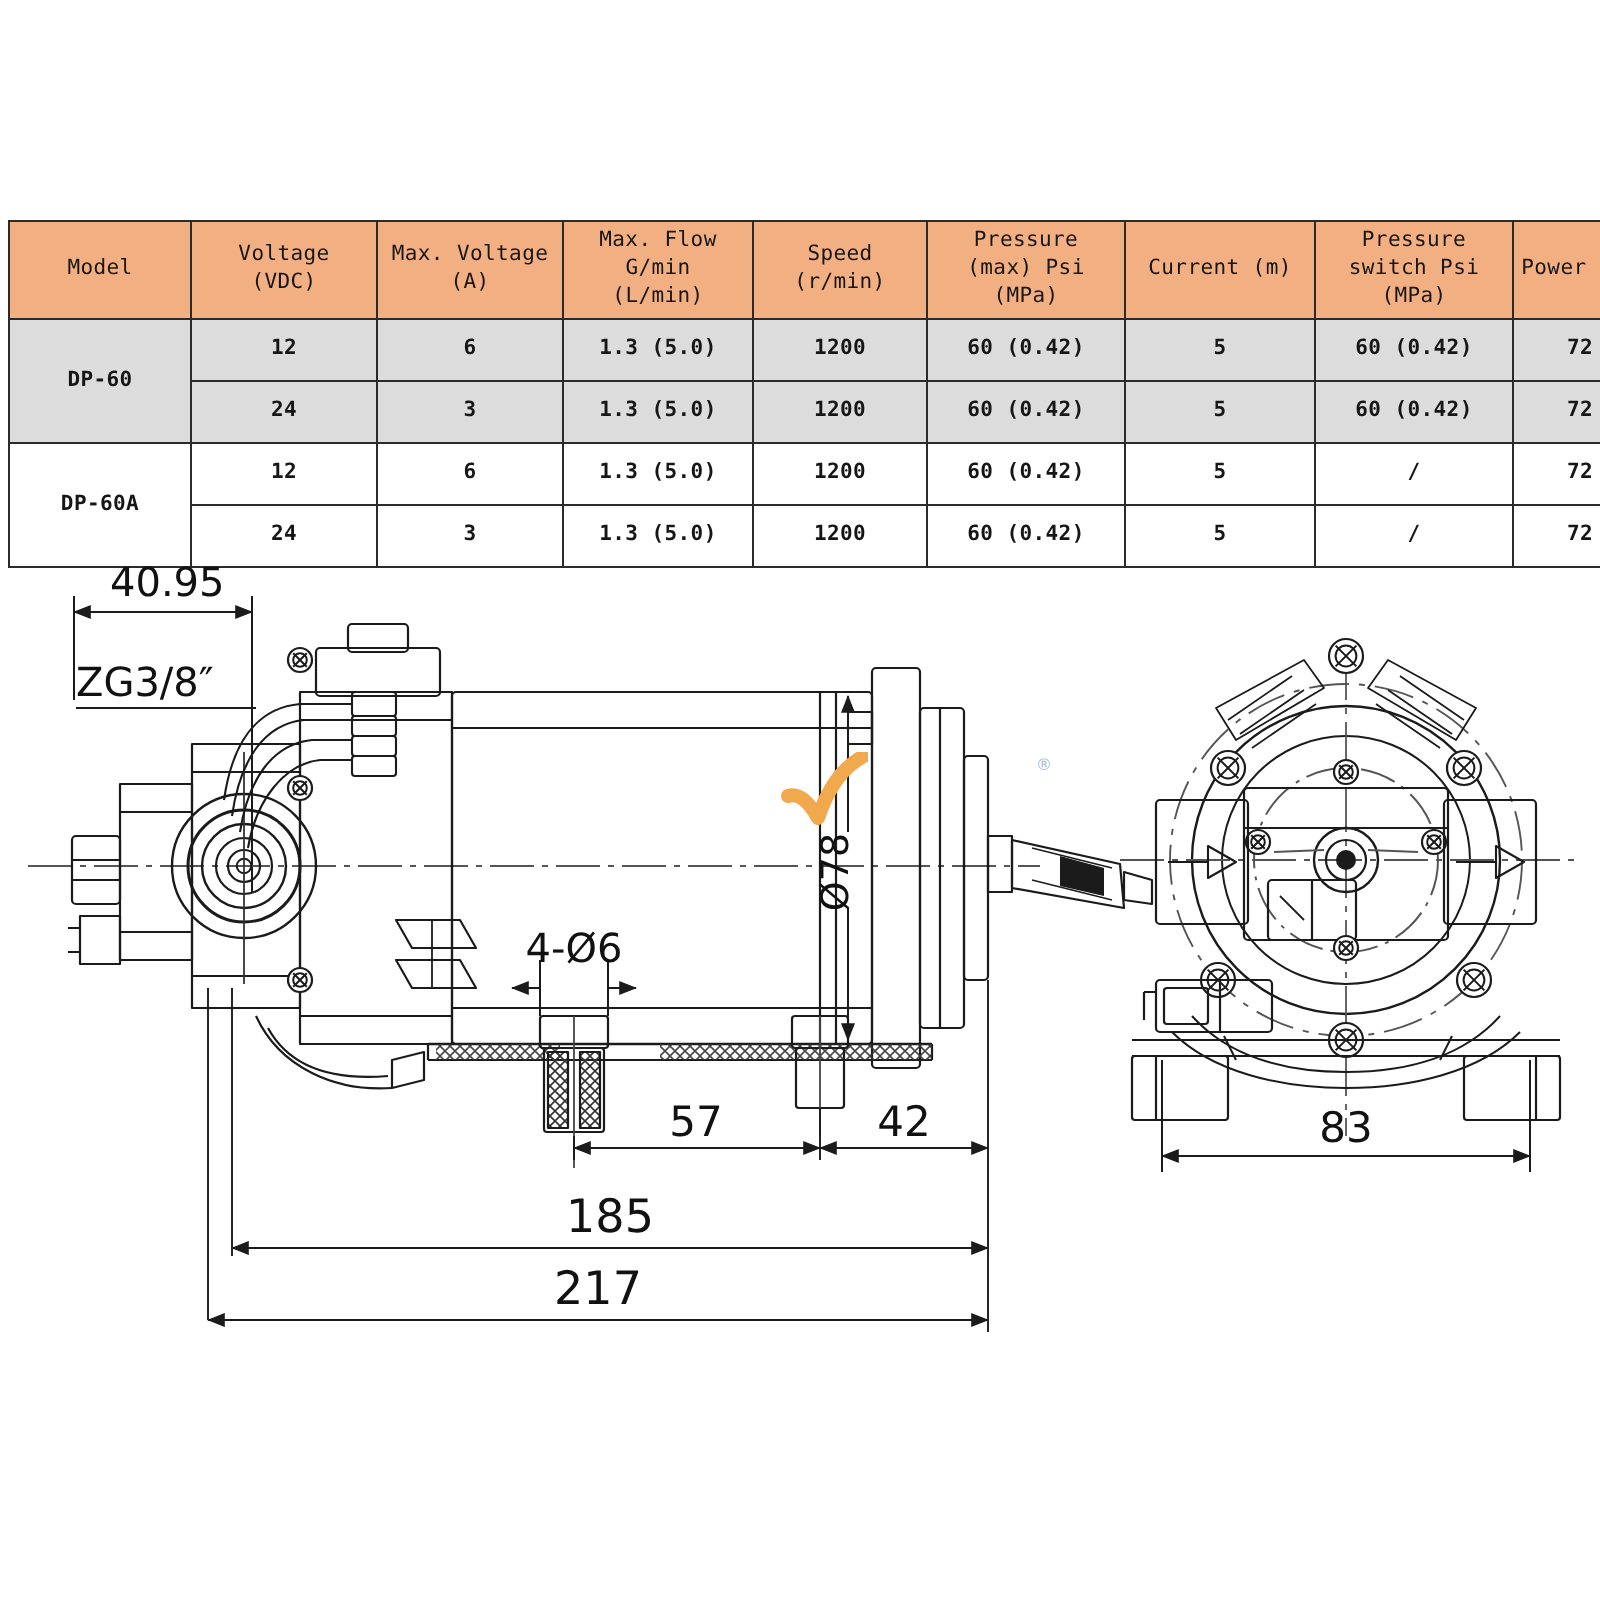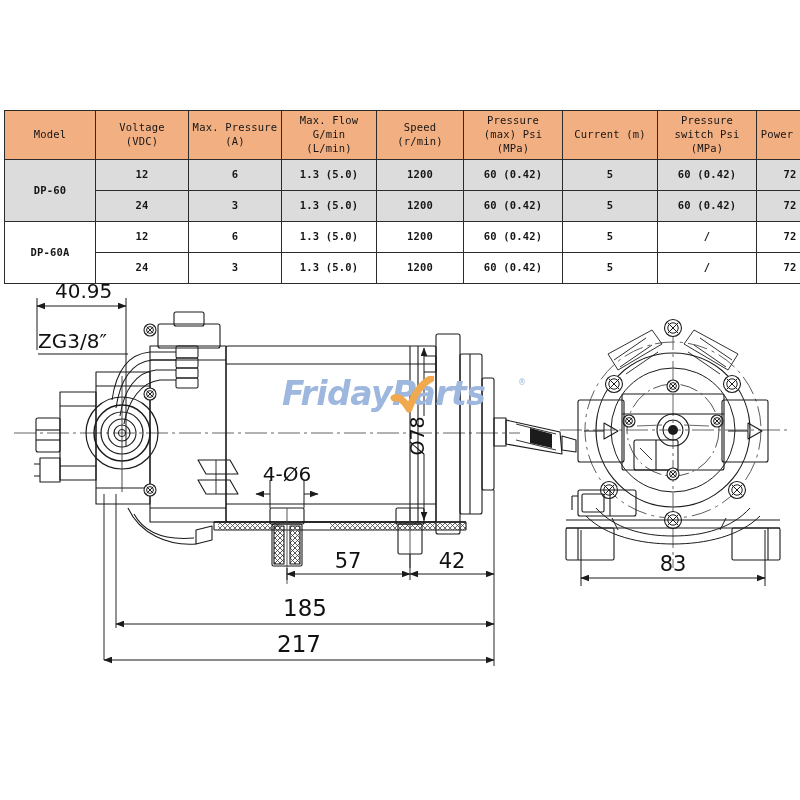--- a/index.html
+++ b/index.html
@@ -119,21 +119,21 @@
       <thead>
         <tr>
           <th style="width:88px">
             <span class="hl">Model</span>
           </th>
           <th style="width:90px">
             <span class="hl">Voltage</span>
             <span class="hl">(VDC)</span>
           </th>
           <th style="width:90px">
-            <span class="hl">Max. Pressure</span>
+            <span class="hl">Max. Voltage</span>
             <span class="hl">(A)</span>
           </th>
           <th style="width:92px">
             <span class="hl">Max. Flow</span>
             <span class="hl">G/min</span>
             <span class="hl">(L/min)</span>
           </th>
           <th style="width:84px">
             <span class="hl">Speed</span>
             <span class="hl">(r/min)</span>
@@ -531,20 +531,19 @@
       <g stroke-width="1">
         <line x1="104" y1="392" x2="494" y2="392" marker-start="url(#arL)" marker-end="url(#ar)"></line>
       </g>
       <text x="299" y="384" font-family="'DejaVu Sans','Liberation Sans',sans-serif" font-size="23" fill="#111" stroke="none" text-anchor="middle">217</text>
 
     </g>
   </svg>
   </div>
 
   <div id="watermark">
-    <span class="wm-text">FridayParts</span>
     <span class="wm-reg">®</span>
     <svg class="wm-check" width="46" height="42" viewBox="0 0 46 42">
       <path d="M6,22 C12,20 17,26 21,33 C26,18 34,7 44,2" fill="none" stroke="#F0A94C" stroke-width="7" stroke-linecap="round" stroke-linejoin="round"></path>
     </svg>
   </div>
 
 </div>
 
 </body></html>

